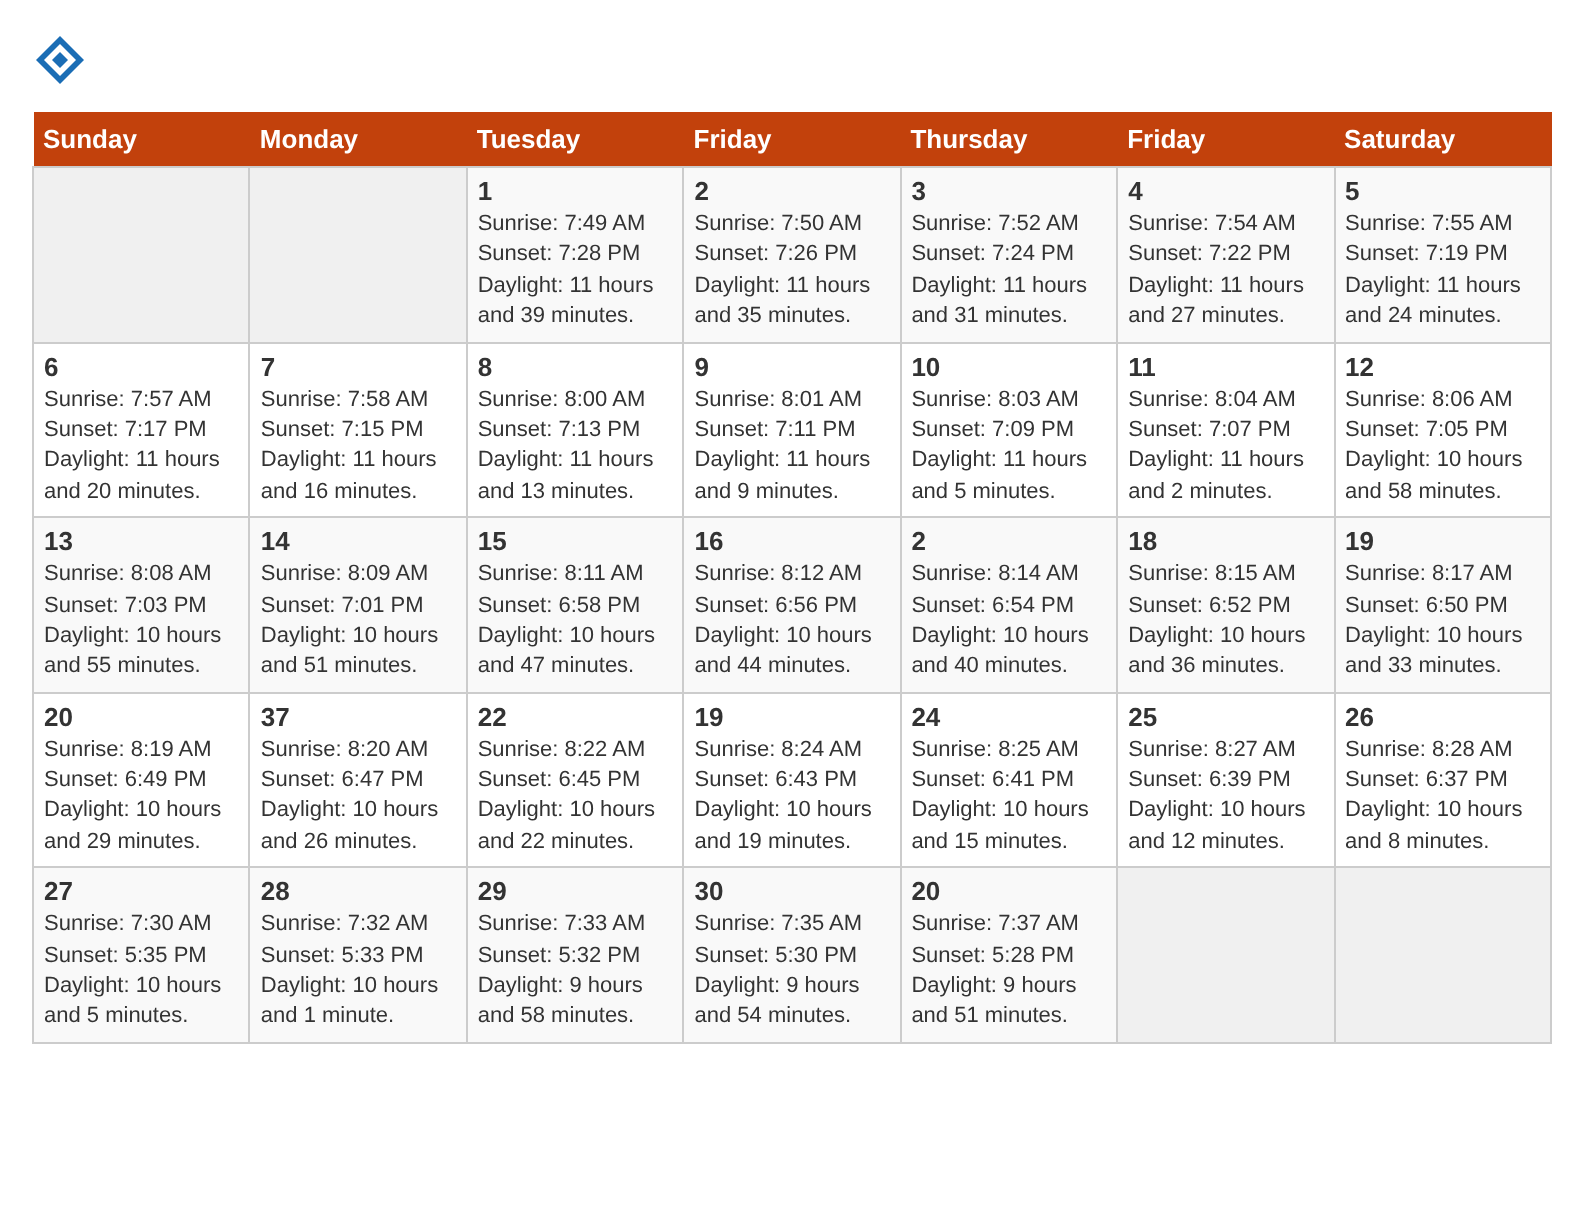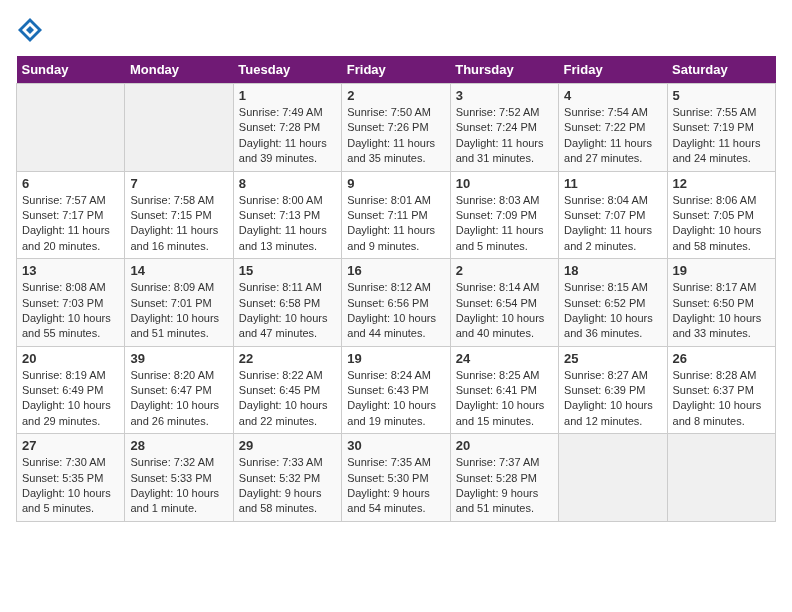--- a/index.html
+++ b/index.html
@@ -43,21 +43,21 @@
     .location {
       font-size: 16px;
       color: #555;
     }
     table {
       width: 100%;
       border-collapse: collapse;
       font-size: 11px;
     }
     thead tr th {
-      background-color: #701a75;
+      background-color: #c2410c;
       color: #fff;
       text-align: left;
       padding: 6px 5px;
       font-size: 13px;
       font-weight: bold;
       margin-left: 24px;
     }
     tbody tr td {
       border: 1px solid #ccc;
       vertical-align: top;
@@ -204,21 +204,21 @@
           <span class="day-num">19</span>
           <div class="day-info">Sunrise: 8:17 AM<br>Sunset: 6:50 PM<br>Daylight: 10 hours and 33 minutes.</div>
         </td>
       </tr>
       <tr>
         <td>
           <span class="day-num">20</span>
           <div class="day-info">Sunrise: 8:19 AM<br>Sunset: 6:49 PM<br>Daylight: 10 hours and 29 minutes.</div>
         </td>
         <td>
-          <span class="day-num">39</span>
+          <span class="day-num">37</span>
           <div class="day-info">Sunrise: 8:20 AM<br>Sunset: 6:47 PM<br>Daylight: 10 hours and 26 minutes.</div>
         </td>
         <td>
           <span class="day-num">22</span>
           <div class="day-info">Sunrise: 8:22 AM<br>Sunset: 6:45 PM<br>Daylight: 10 hours and 22 minutes.</div>
         </td>
         <td>
           <span class="day-num">19</span>
           <div class="day-info">Sunrise: 8:24 AM<br>Sunset: 6:43 PM<br>Daylight: 10 hours and 19 minutes.</div>
         </td>

